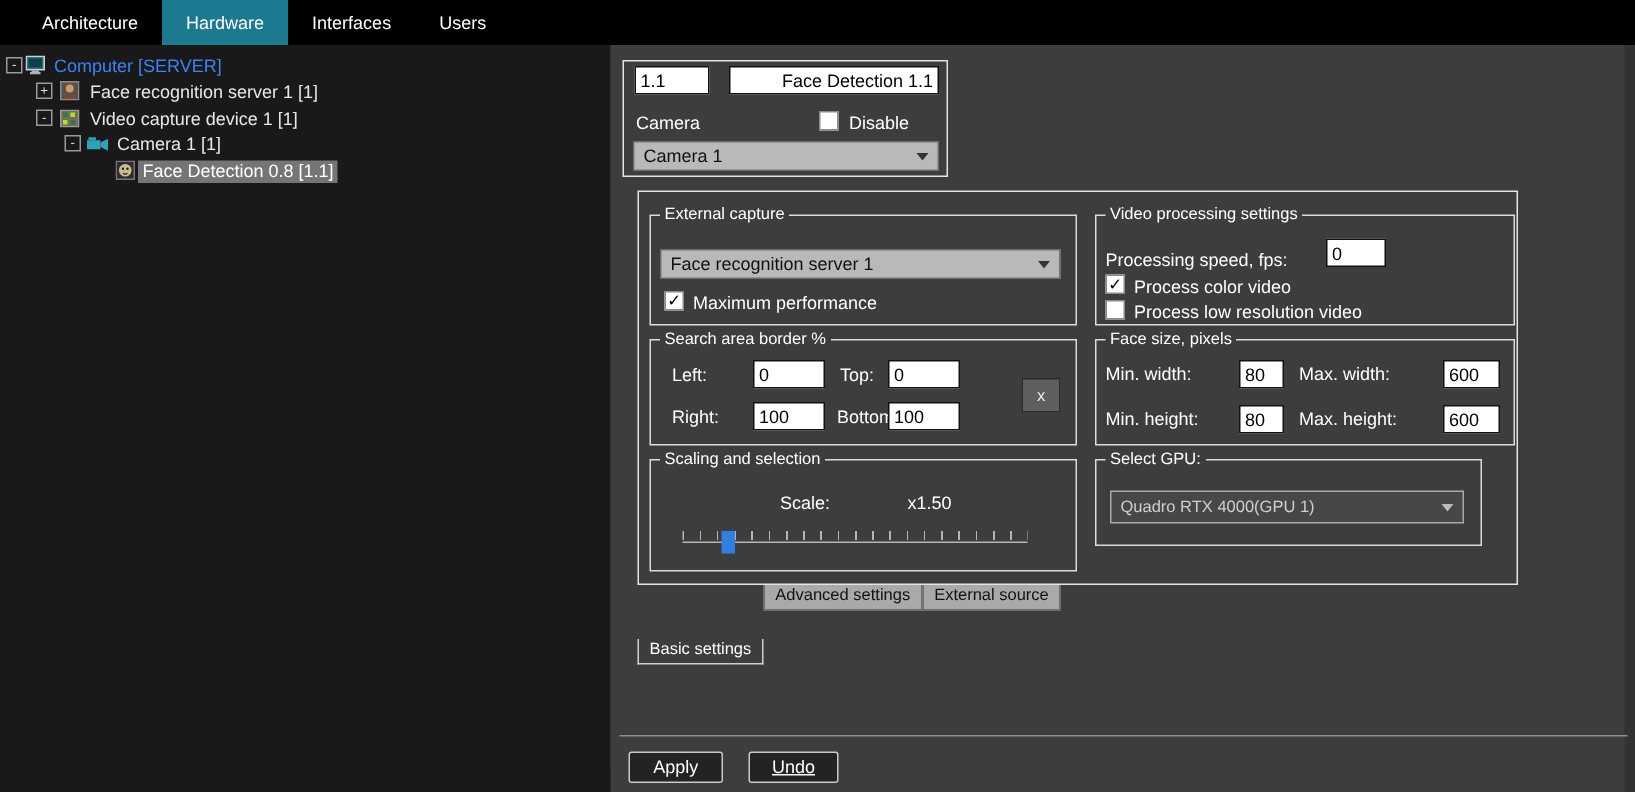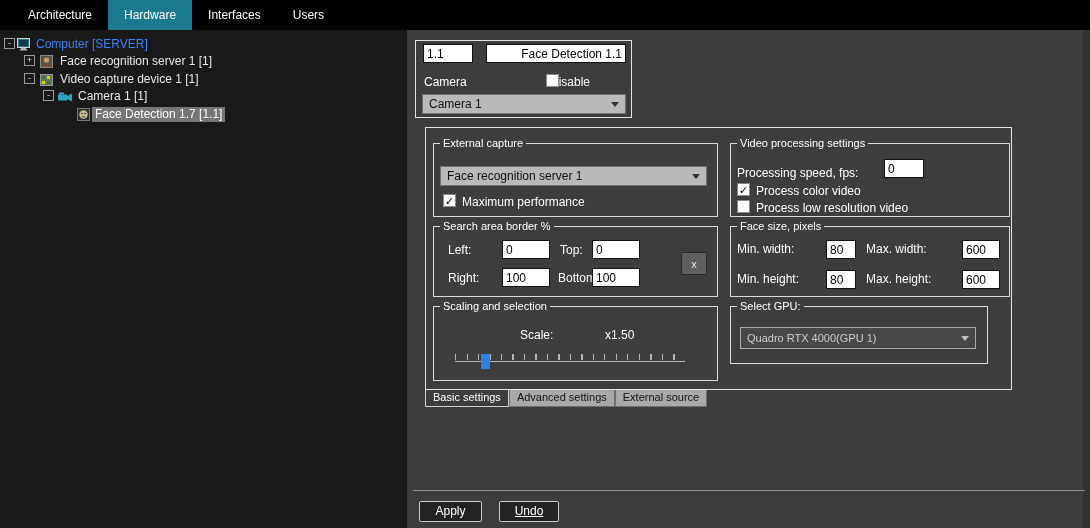--- a/index.html
+++ b/index.html
@@ -39,21 +39,21 @@
   .pushbtn { position:absolute; background:#5f5f5f; border:1px solid #2a2a2a; color:#eee; font-size:11px; text-align:center; cursor:default; }
 
   .slider { position:absolute; }
   .ticks { position:absolute; left:0; top:2px; width:100%; height:6px;
            background-image:repeating-linear-gradient(to right,#b5b5b5 0,#b5b5b5 1px,transparent 1px,transparent 11.5px); }
   .track { position:absolute; left:0; top:9px; width:100%; height:1px; background:#b5b5b5; }
   .handle { position:absolute; top:2px; width:9px; height:15px; background:#2f80e0; cursor:default; }
 
   .tabstrip { position:absolute; display:flex; }
   .tab { font-size:11px; line-height:15px; height:17px; padding:0 7px; border:1px solid #6e6e6e; border-top:none; background:#a9a9a9; color:#111; white-space:nowrap; cursor:default; }
-  .tab.active { background:#3d3d3d; color:#fff; border-color:#cfcfcf; }
+  .tab.active { background:#3d3d3d; color:#fff; border-color:#cfcfcf;margin-top:36px; }
 
   .divider { position:absolute; height:1px; background:#8f8f8f; }
   .btn { position:absolute; background:#232323; border:1px solid #c9c9c9; border-radius:2px; color:#fff; font-size:12px; text-align:center; line-height:19px; height:21px; cursor:default; }
   .btn .u { text-decoration:underline; }
 </style>
 </head>
 <body>
 
 <div class="app">
 
@@ -120,33 +120,33 @@
     <div class="tree-row" style="top:76px;">
       <span class="ticon" style="left:77px;">
         <svg width="13" height="13" viewBox="0 0 13 13">
             <rect x="0.5" y="0.5" width="12" height="12" fill="#2e2e2e" stroke="#777"></rect>
             <circle cx="6.5" cy="6.5" r="4.2" fill="#c9bd8f"></circle>
             <circle cx="5" cy="5.5" r="0.8" fill="#222"></circle>
             <circle cx="8" cy="5.5" r="0.8" fill="#222"></circle>
             <path d="M5 8.5 q1.5 1.2 3 0" stroke="#222" fill="none" stroke-width="0.8"></path>
           </svg>
       </span>
-      <span class="tlabel selected" style="left:92px;">Face Detection 1.7 [1.1]</span>
+      <span class="tlabel selected" style="left:92px;">Face Detection 0.8 [1.1]</span>
     </div>
   </div>
 
   <div class="settings-panel">
     <div class="edge-strip"></div>
 
     <div class="box" style="left:8px; top:10px; width:217px; height:78px;">
       <input class="tin" style="left: 7px; top: 3px; width: 50px;" value="1.1">
       <input class="tin" style="left: 70px; top: 3px; width: 140px; text-align: right;" value="Face Detection 1.1">
       <span class="lbl" style="left:8px; top:34px;">Camera</span>
       <span class="cb" style="left:130px; top:33px;"></span>
-      <span class="lbl" style="left:134px; top:34px;text-align:center;">Disable</span>
+      <span class="lbl" style="left:150px; top:34px;text-align:center;">Disable</span>
       <div class="dd" style="left:6px; top:53px; width:204px;">
         <span class="dd-text">Camera 1</span>
         <span class="chev"></span>
       </div>
     </div>
 
     <div class="box" style="left:18px; top:97px; width:587px; height:263px;"></div>
 
     <div class="grp" style="left:26px; top:113px; width:285px; height:74px;">
       <span class="grp-legend">External capture</span>

